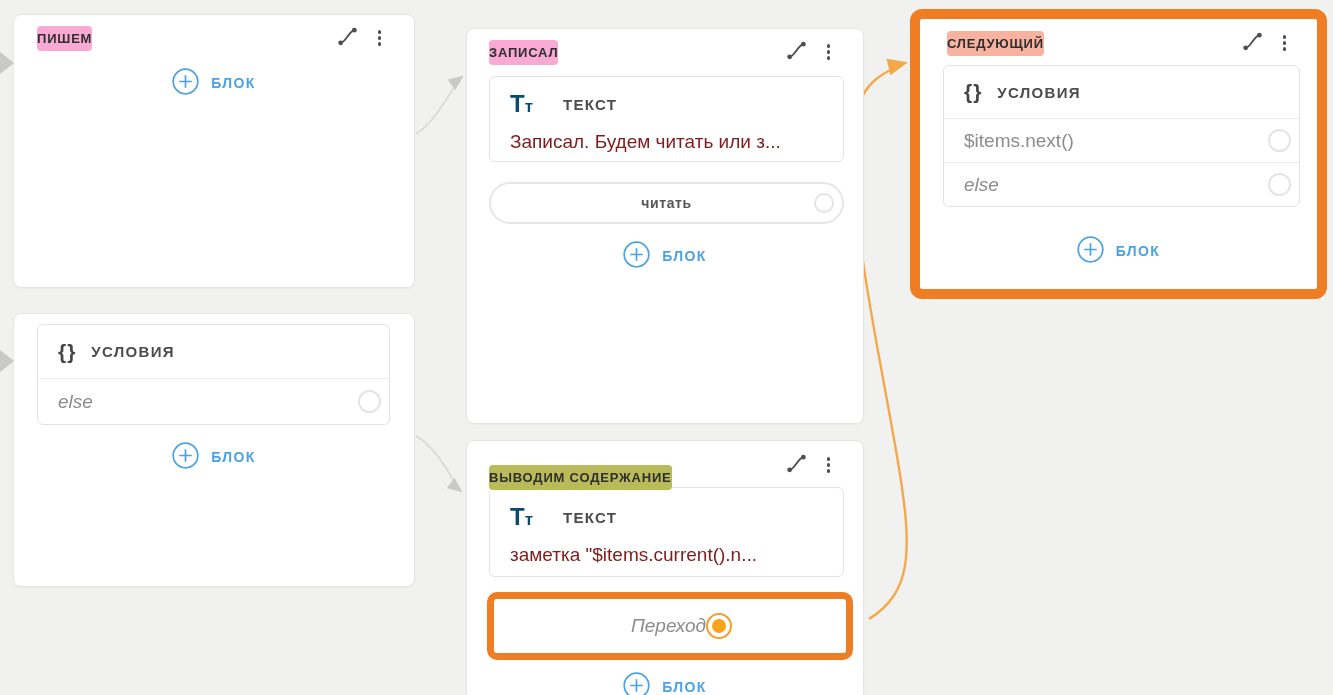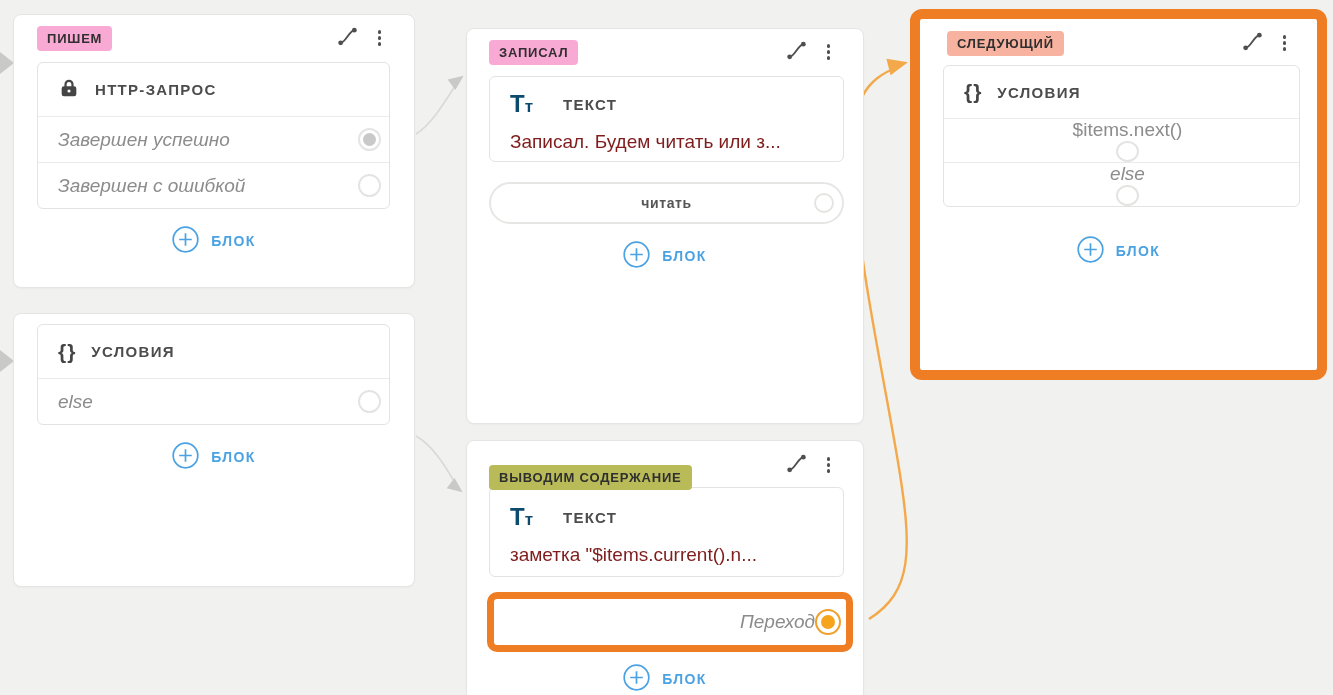--- a/index.html
+++ b/index.html
@@ -19,21 +19,21 @@
     border-radius:8px;
     padding-top:10px;
     z-index:1;
     box-shadow:0 1px 2px rgba(0,0,0,.03);
   }
   .node-header {
     display:flex; align-items:center; justify-content:space-between;
     padding:0 30px 0 23px; height:26px; margin-bottom:11px;
   }
   .badge {
-    display:inline-block; padding:5px 10px; border-radius:4px;
+    display:inline-block; padding:5px 0; border-radius:4px;
     font-size:13px; font-weight:bold; letter-spacing:.8px; color:#2f2f2f;
     white-space:nowrap;
   }
   .hdr-icons { display:flex; align-items:center; gap:17px; }
   .dots { display:flex; flex-direction:column; gap:2.5px; padding:3px; cursor:pointer; }
   .dots i { width:3.5px; height:3.5px; border-radius:50%; background:#4f4f4f; }
 
   .stack {
     margin:0 24px 0 23px; border:1px solid #e3e3e1; border-radius:6px; background:#fff;
   }
@@ -78,31 +78,31 @@
   }
   .pill .radio { position:absolute; right:8px; top:50%; transform:translateY(-50%); }
   .pill.dashed {
     height:45px; border:2px dashed #d9d9d7; border-radius:23px;
     gap:12px; margin-top:17px;
   }
 
   .hl-row {
     margin:15px 10px 0 20px; border:7px solid #ef7d23; border-radius:10px; background:#fff;
   }
-  .hl-row-inner { display:flex; align-items:center; justify-content:flex-end; height:46px; padding:0 5px 0 28px; }
+  .hl-row-inner { display:flex; align-items:center; justify-content:center; height:54px; padding:0 5px 0 28px; }
 
   .hl-frame {
-    position:absolute; left:910px; top:9px; width:417px; height:371px;
+    position:absolute; left:910px; top:9px; width:417px; height:290px;
     border:10px solid #ef7d23; border-radius:12px; background:#fff; z-index:1;
     padding-top:11px;
   }
   .hl-frame .node-header { padding:0 28px 0 27px; margin-bottom:9px; }
   .hl-frame .stack { margin:0 17px 0 23px; }
   .hl-frame .type-row { height:52px; }
-  .hl-frame .option-row { height:44px;flex-direction:column; }
+  .hl-frame .option-row { height:44px; }
   .hl-frame .add-row { margin-top:30px; }
 
   .m1 { margin-top:20px; }
   .m2 { margin-top:17px; }
 </style>
 </head>
 <body>
 
 <svg class="overlay" width="1333" height="695">
   <polygon points="0,52 14,63 0,74" style="fill: rgb(201, 201, 199);"></polygon>
@@ -129,39 +129,20 @@
             <circle cx="16.5" cy="4" r="2.3" fill="#4f4f4f"></circle>
           </svg>
       </span>
       <span class="dots">
           <i></i>
           <i></i>
           <i></i>
         </span>
     </span>
   </div>
-  <div class="stack">
-    <div class="type-row">
-      <span>
-        <svg width="22" height="22" viewBox="0 0 24 24">
-            <path d="M12 3a5 5 0 0 1 5 5v2h.5A2.5 2.5 0 0 1 20 12.5v6A2.5 2.5 0 0 1 17.5 21h-11A2.5 2.5 0 0 1 4 18.5v-6A2.5 2.5 0 0 1 6.5 10H7V8a5 5 0 0 1 5-5zm0 2.4A2.6 2.6 0 0 0 9.4 8v2h5.2V8A2.6 2.6 0 0 0 12 5.4z" fill="#454545"></path>
-            <circle cx="12" cy="15.2" r="1.7" fill="#fff"></circle>
-          </svg>
-      </span>
-      <span class="type-label">HTTP-ЗАПРОС</span>
-    </div>
-    <div class="option-row">
-      <span class="option-label it">Завершен успешно</span>
-      <span class="radio selected"></span>
-    </div>
-    <div class="option-row">
-      <span class="option-label it">Завершен с ошибкой</span>
-      <span class="radio"></span>
-    </div>
-  </div>
   <div class="add-row">
     <span>
       <svg width="27" height="27" viewBox="0 0 27 27" fill="none">
           <circle cx="13.5" cy="13.5" r="12.3" stroke-width="1.7" style="stroke: rgb(75, 162, 227);"></circle>
           <path d="M13.5 7.2v12.6M7.2 13.5h12.6" stroke-width="1.7" style="stroke: rgb(75, 162, 227);"></path>
         </svg>
     </span>
     <span class="add-label">БЛОК</span>
   </div>
 </div>

